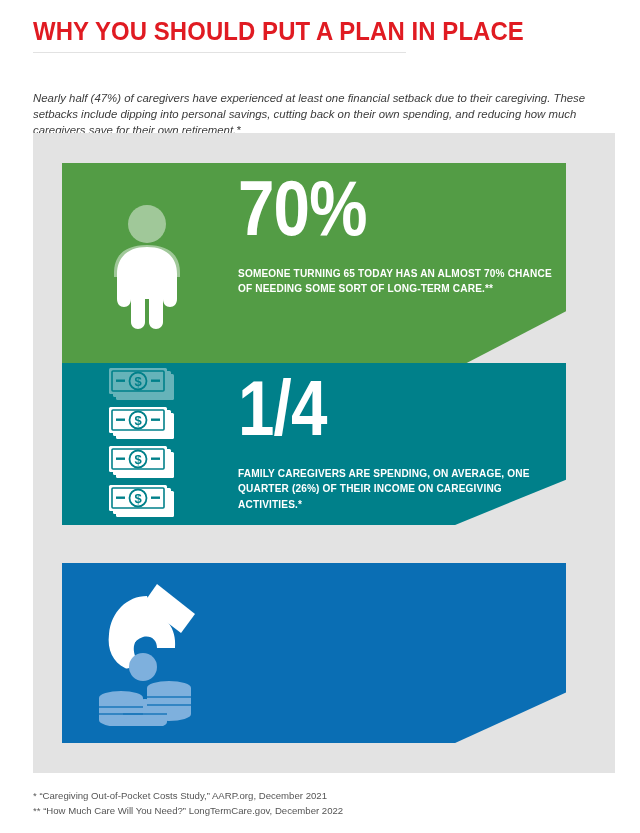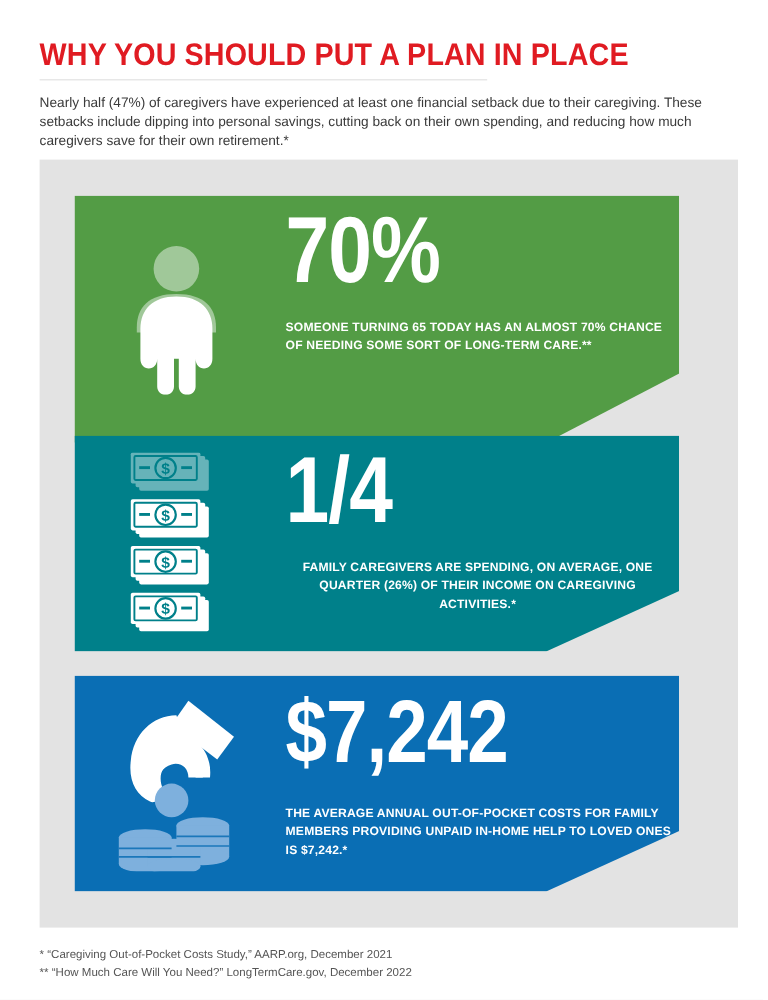--- a/index.html
+++ b/index.html
@@ -21,21 +21,21 @@
     position: relative;
     width: 640px;
     height: 833px;
     box-sizing: border-box;
   }
 
   
   .header {
     position: absolute;
     left: 33px;
-    top: 30px;
+    top: 16px;
     width: 574px;
   }
   .title {
     font-family: "Liberation Sans Narrow", "Liberation Sans", sans-serif;
     font-size: 26px;
     line-height: 30px;
     font-weight: bold;
     letter-spacing: 0.1px;
     color: #e01b22;
     text-transform: uppercase;
@@ -47,26 +47,27 @@
   .title-rule {
     margin-top: 6px;
     width: 373px;
     height: 1px;
     background: #e2e2e2;
   }
 
   .intro {
     position: absolute;
     left: 33px;
-    top: 68px;
+    top: 80px;
     width: 562px;
     font-size: 11.4px;
     line-height: 15.6px;
     color: #3b3b3b;
     font-weight: 500;
+    font-style: italic;
   }
 
   
   .backdrop {
     position: absolute;
     left: 33px;
     top: 133px;
     width: 582px;
     height: 640px;
     background: #e3e3e3;
@@ -82,23 +83,22 @@
   }
   .panel-1 {
     top: 163px;
     width: 504px;
     height: 206px;
     background: #539c45;
   }
   .panel-2 {
     top: 363px;
     width: 504px;
-    height: 180px;
+    height: 162px;
     background: #00808a;
-    text-align: center;
   }
   .panel-3 {
     top: 563px;
     width: 504px;
     height: 180px;
     background: #0a6eb4;
   }
 
   .panel-inner {
     position: relative;
@@ -260,24 +260,20 @@
           </g>
           <g stroke="#0a6eb4" stroke-width="1.4" fill="none" opacity="0.85">
             <path d="M56 117 H100"></path>
               <path d="M56 125 H100"></path>
             <path d="M8 127 H52"></path>
               <path d="M8 134 H52"></path>
             <path d="M32 134 H76"></path>
           </g>
         </svg>
       </div>
-      <div class="content">
-        <div class="bignum">$7,242</div>
-        <div class="caption">THE AVERAGE ANNUAL OUT-OF-POCKET COSTS FOR FAMILY MEMBERS PROVIDING UNPAID IN-HOME HELP TO LOVED ONES IS $7,242.*</div>
-      </div>
     </div>
   </div>
 
   <div class="footnotes">
     <div class="footnote-line">* “Caregiving Out-of-Pocket Costs Study,” AARP.org, December 2021</div>
     <div class="footnote-line">** “How Much Care Will You Need?” LongTermCare.gov, December 2022</div>
   </div>
 
 </div>
 

